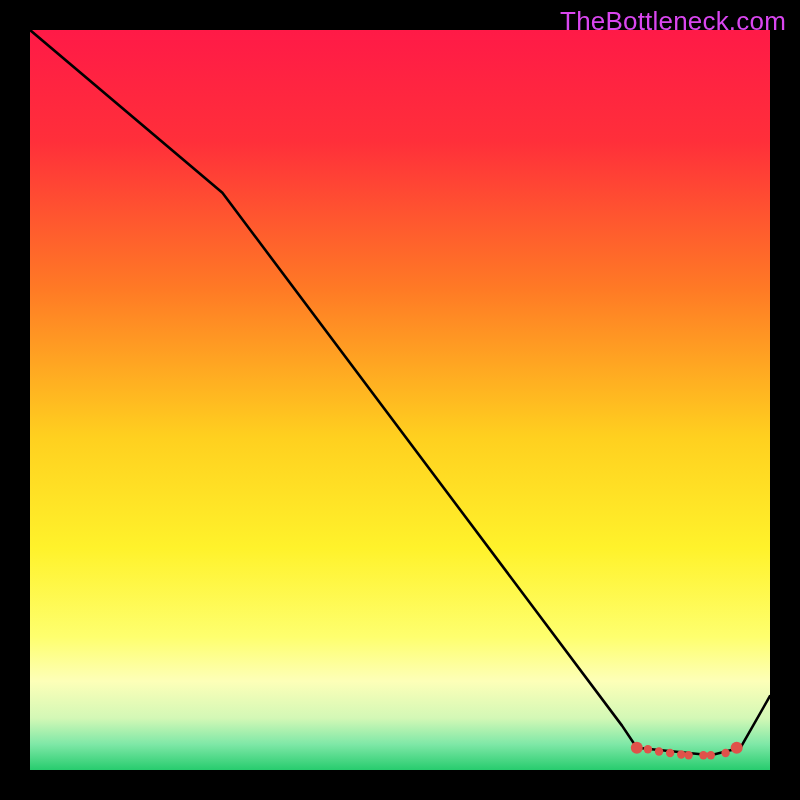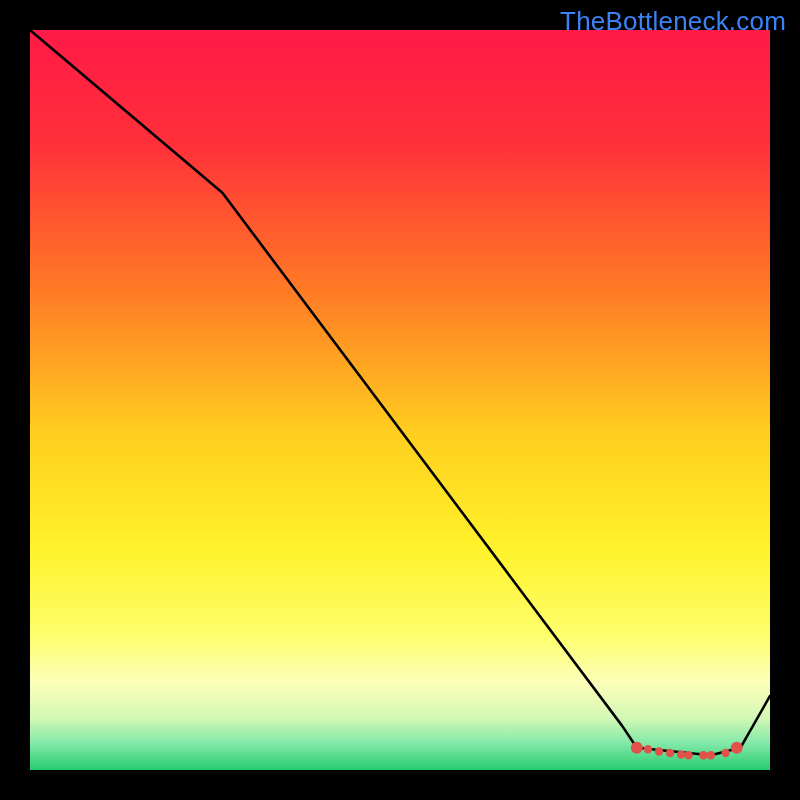--- a/index.html
+++ b/index.html
@@ -14,21 +14,21 @@
   .frame {
     position: relative;
     width: 800px;
     height: 800px;
     background: #000;
   }
   .watermark {
     position: absolute;
     top: 6px;
     right: 14px;
-    color: #3b82f6;
+    color: #d946ef;
     font-size: 26px;
     font-weight: 400;
     z-index: 30;
     letter-spacing: 0.2px;
   }
   .plot {
     position: absolute;
     left: 30px;
     top: 30px;
     width: 740px;

